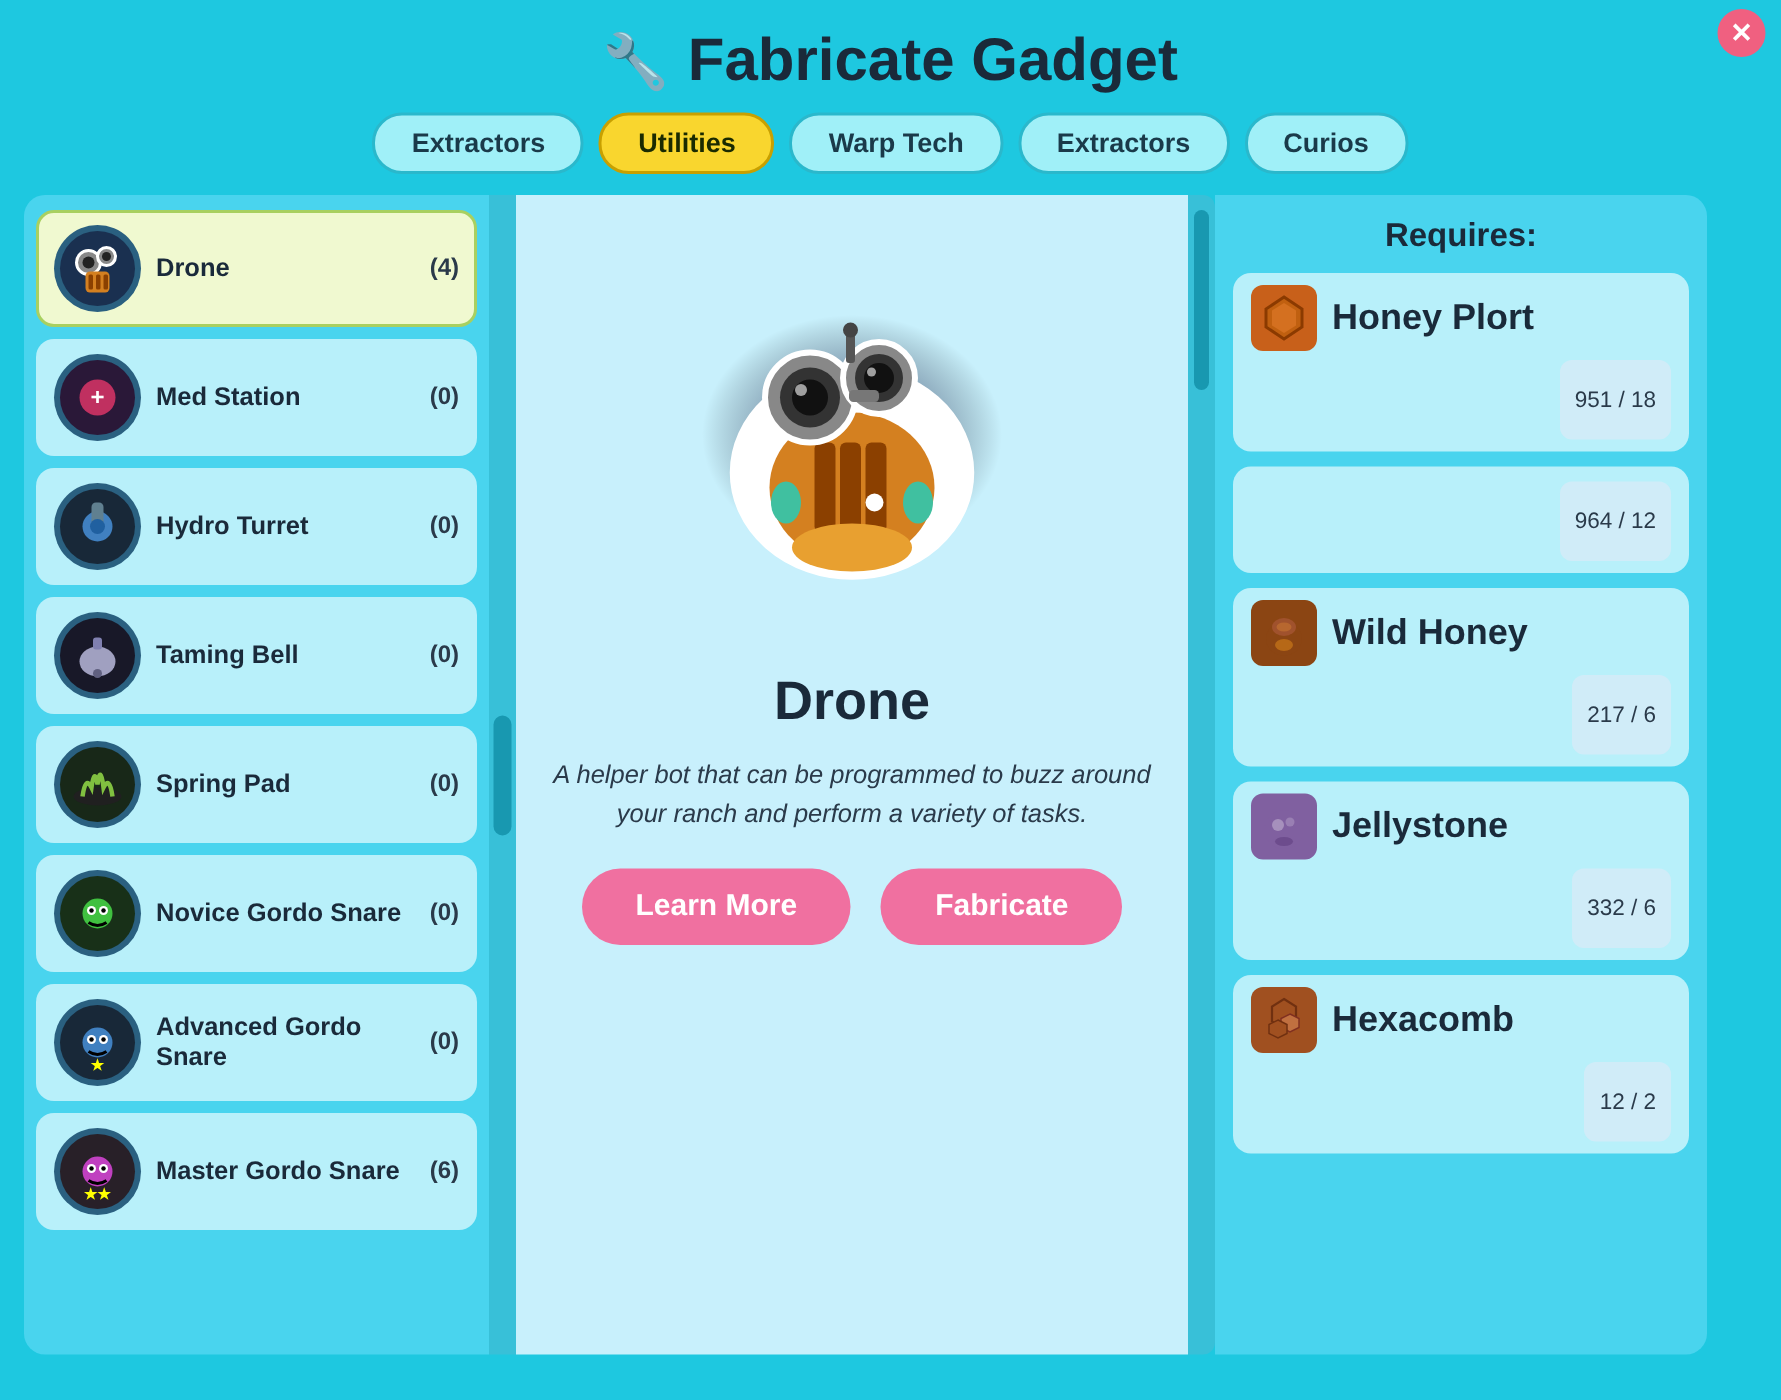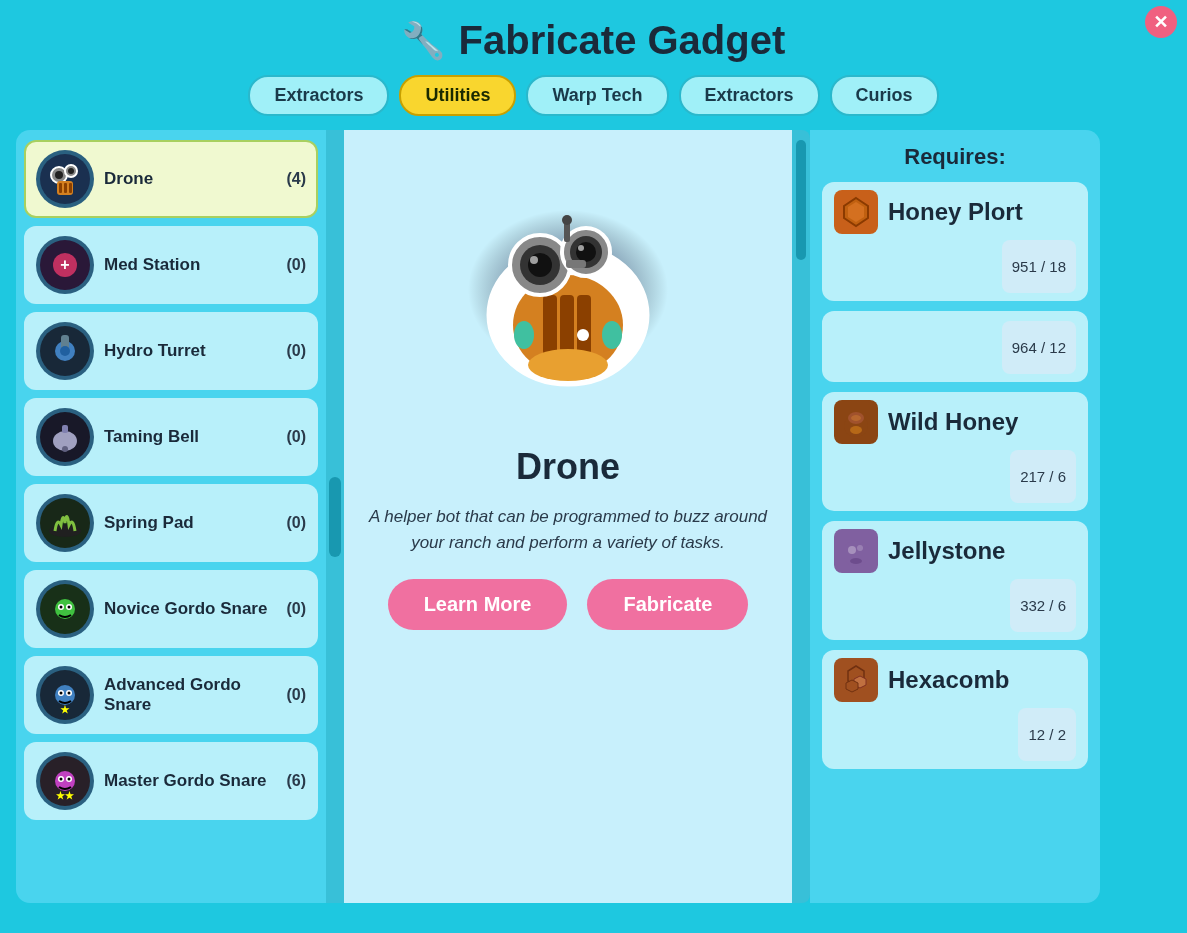--- a/index.html
+++ b/index.html
@@ -192,21 +192,21 @@
       background: #f070a0;
       color: white;
     }
     .btn-fabricate {
       background: #f070a0;
       color: white;
     }
 
     
     .right-panel {
-      width: 290px;
+      width: 328px;
       background: #49d4ee;
       border-radius: 0 14px 14px 0;
       padding: 14px 12px;
       overflow-y: auto;
       flex-shrink: 0;
     }
     .right-panel::-webkit-scrollbar { width: 6px; }
     .right-panel::-webkit-scrollbar-thumb { background: #2ab; border-radius: 4px; }
 
     .requires-title {

